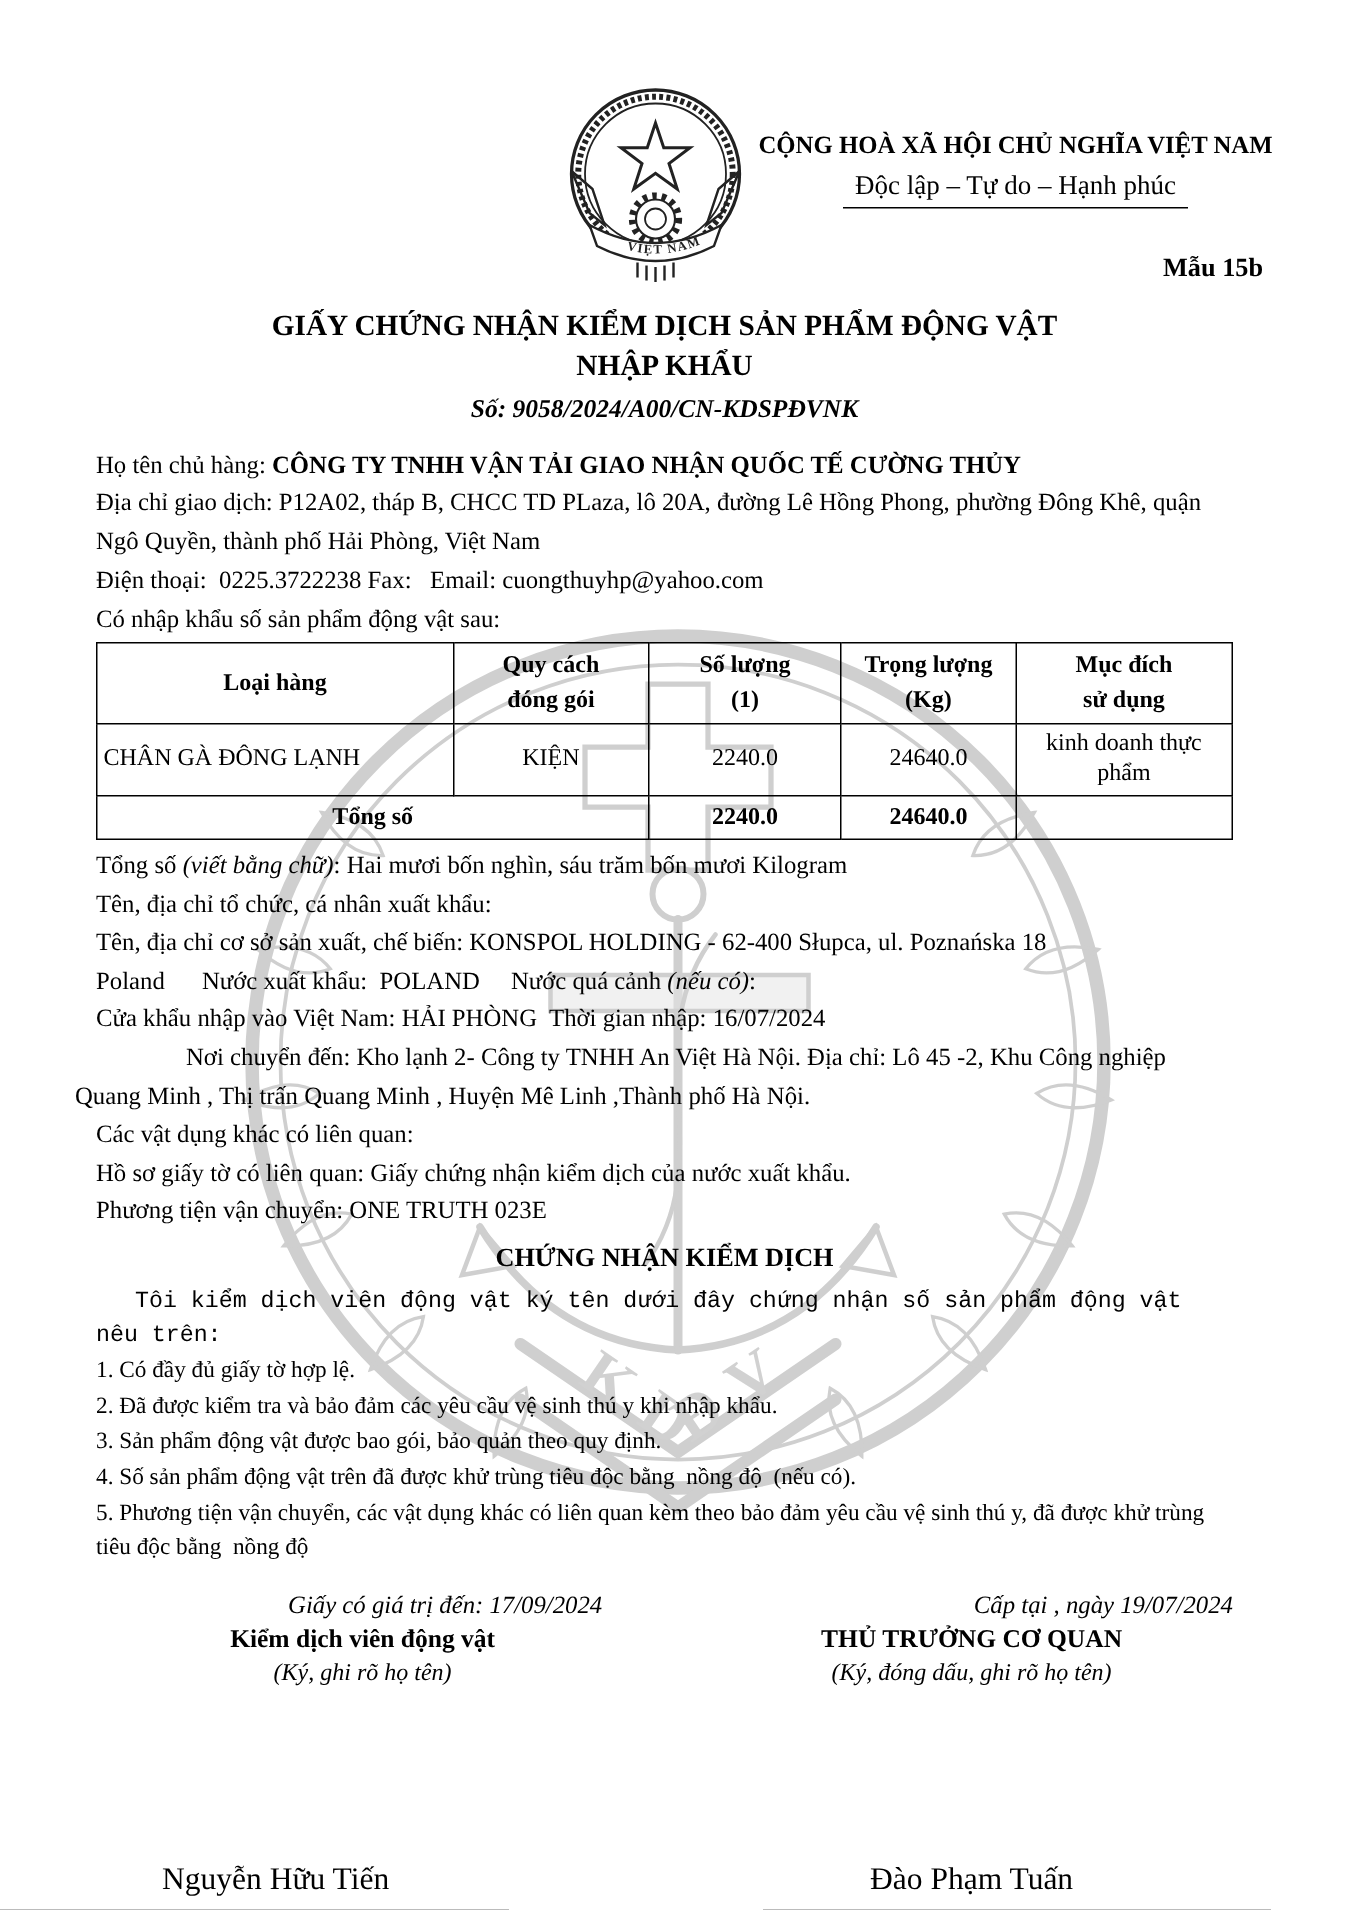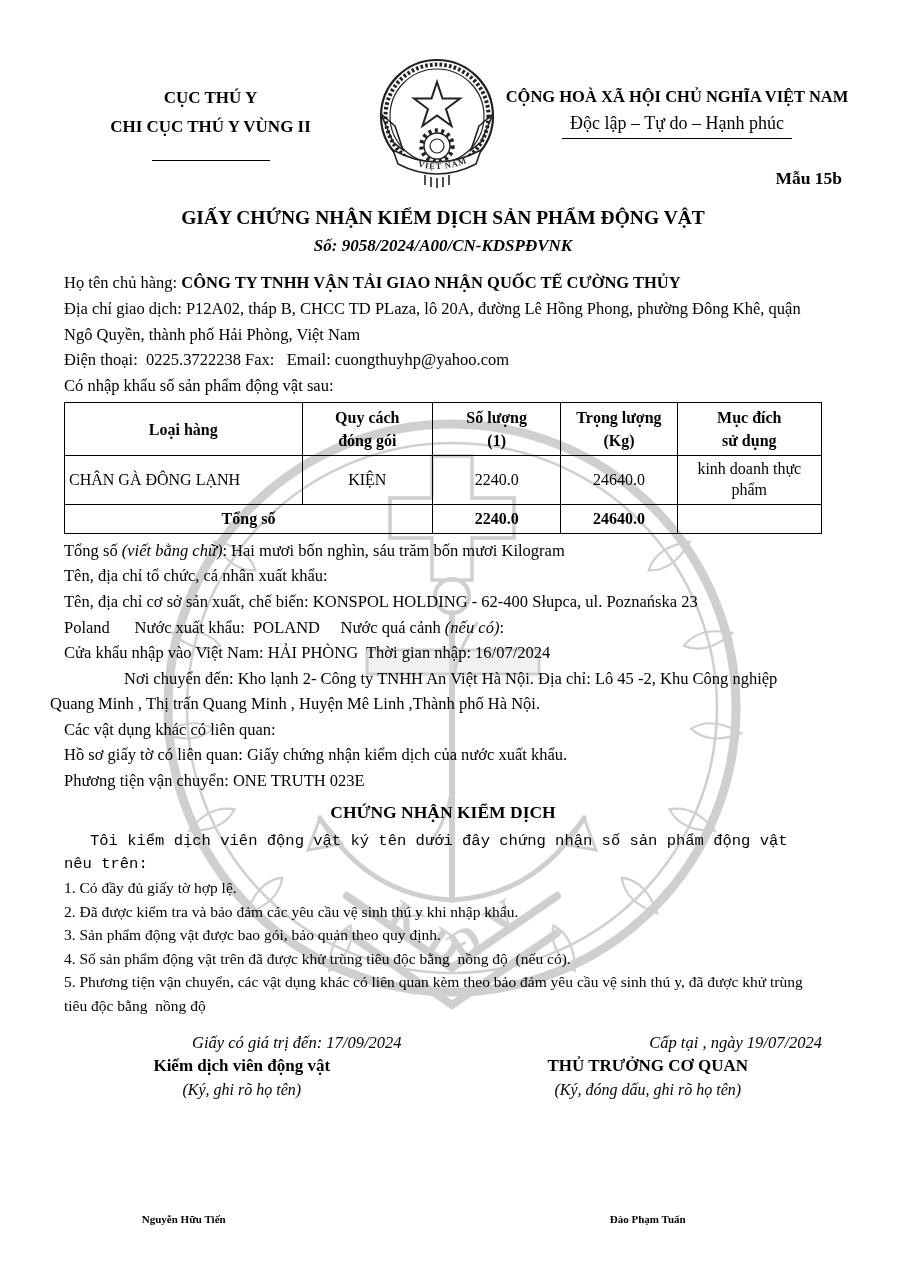--- a/index.html
+++ b/index.html
@@ -54,21 +54,21 @@
   .cert-intro { font-size:15.5px; margin-top:7px; text-indent:26px; line-height:1.5;font-family:Liberation Mono, monospace; }
   .cert-item { font-size:15.5px; line-height:1.52; white-space:pre-wrap; }
   
   .sig-row { display:flex; margin-top:16px; }
   .sig-left { width:330px; margin-left:18px; text-align:center; }
   .sig-right { width:360px; margin-left:72px; text-align:center; }
   .sig-date { font-style:italic; font-size:16.5px;text-align:right; }
   .sig-title { font-weight:bold; font-size:17px; line-height:1.5; }
   .sig-note { font-style:italic; font-size:16px; line-height:1.4; }
   .names-row { display:flex; margin-top:112px; }
-  .name { font-weight:bold; font-size:11px; }
+  .name { font-weight:normal; font-size:21px; }
   .name-left { width:330px; margin-left:-40px; text-align:center; }
   .name-right { width:360px; margin-left:130px; text-align:center; }
 </style>
 </head>
 <body>
 
 <div class="page">
 
   <svg class="watermark" width="645" height="645" viewBox="0 0 645 645">
     <g stroke="#a8a8a8" fill="none" stroke-linecap="round">
@@ -107,25 +107,20 @@
         <path id="bandPath" d="M217 508 L322 580 L427 508" stroke-width="8"></path>
         <path d="M217 545 L322 617 L427 545" stroke-width="8"></path>
       </g>
     </g>
     <text font-family="Liberation Serif, DejaVu Serif, serif" font-size="42" font-weight="bold" fill="#adadad" letter-spacing="14">
       <textPath href="#bandPath" startOffset="18%">KDĐV</textPath>
     </text>
   </svg>
 
   <div class="header">
-    <div class="hdr-left">
-      <div>CỤC THÚ Y</div>
-      <div>CHI CỤC THÚ Y VÙNG II</div>
-      <span class="uline"></span>
-    </div>
 
     <svg class="emblem" width="132" height="140" viewBox="0 0 132 140">
       <g stroke="#222" fill="none">
         <circle cx="66" cy="62" r="56" stroke-width="2.2"></circle>
         <circle cx="66" cy="62" r="51.5" stroke-width="4" stroke-dasharray="2.6 2.2"></circle>
         <circle cx="66" cy="62" r="47" stroke-width="1.2"></circle>
         <path stroke-width="2" stroke-linejoin="miter" d="M66 28 L71.5 44.5 L89 44.5 L75 55 L80.5 72 L66 61.5 L51.5 72 L57 55 L43 44.5 L60.5 44.5 Z"></path>
         <g>
           <circle cx="66" cy="92" r="13" stroke-width="1.4"></circle>
           <circle cx="66" cy="92" r="15.5" stroke-width="4.5" stroke-dasharray="3 3.4"></circle>
@@ -153,20 +148,21 @@
       <div><span class="l2">Độc lập – Tự do – Hạnh phúc</span></div>
     </div>
 
     <div class="form-no">Mẫu 15b</div>
   </div>
 
   <div class="content">
 
     <div class="title">
       <div class="t1">GIẤY CHỨNG NHẬN KIỂM DỊCH SẢN PHẨM ĐỘNG VẬT</div>
+      <div class="t2">NHẬP KHẨU</div>
       <div class="t3">Số: 9058/2024/A00/CN-KDSPĐVNK</div>
     </div>
 
     <div class="owner-block">
       <div class="body-line"><span>Họ tên chủ hàng: </span><b>CÔNG TY TNHH VẬN TẢI GIAO NHẬN QUỐC TẾ CƯỜNG THỦY</b></div>
       <div class="body-line">Địa chỉ giao dịch: P12A02, tháp B, CHCC TD PLaza, lô 20A, đường Lê Hồng Phong, phường Đông Khê, quận Ngô Quyền, thành phố Hải Phòng, Việt Nam</div>
       <div class="body-line">Điện thoại:  0225.3722238 Fax:   Email: cuongthuyhp@yahoo.com</div>
       <div class="body-line">Có nhập khẩu số sản phẩm động vật sau:</div>
     </div>
 
@@ -213,21 +209,21 @@
         <td class="center">2240.0</td>
         <td class="center">24640.0</td>
         <td></td>
       </tr>
     </tbody>
       </table>
 
     <div class="details">
       <div class="body-line"><span>Tổng số </span><span class="it">(viết bằng chữ)</span><span>: Hai mươi bốn nghìn, sáu trăm bốn mươi Kilogram</span></div>
       <div class="body-line">Tên, địa chỉ tổ chức, cá nhân xuất khẩu:</div>
-      <div class="body-line">Tên, địa chỉ cơ sở sản xuất, chế biến: KONSPOL HOLDING - 62-400 Słupca, ul. Poznańska 23</div>
+      <div class="body-line">Tên, địa chỉ cơ sở sản xuất, chế biến: KONSPOL HOLDING - 62-400 Słupca, ul. Poznańska 18</div>
       <div class="body-line"><span>Poland      Nước xuất khẩu:  POLAND     Nước quá cảnh </span><span class="it">(nếu có)</span><span>:</span></div>
       <div class="body-line">Cửa khẩu nhập vào Việt Nam: HẢI PHÒNG  Thời gian nhập: 16/07/2024</div>
       <div class="body-line dest-line">Nơi chuyển đến: Kho lạnh 2- Công ty TNHH An Việt Hà Nội. Địa chỉ: Lô 45 -2, Khu Công nghiệp Quang Minh , Thị trấn Quang Minh , Huyện Mê Linh ,Thành phố Hà Nội.</div>
       <div class="body-line">Các vật dụng khác có liên quan:</div>
       <div class="body-line">Hồ sơ giấy tờ có liên quan: Giấy chứng nhận kiểm dịch của nước xuất khẩu.</div>
       <div class="body-line">Phương tiện vận chuyển: ONE TRUTH 023E</div>
     </div>
 
     <div class="cert-heading">CHỨNG NHẬN KIỂM DỊCH</div>
     <div class="cert-intro">Tôi kiểm dịch viên động vật ký tên dưới đây chứng nhận số sản phẩm động vật nêu trên:</div>

